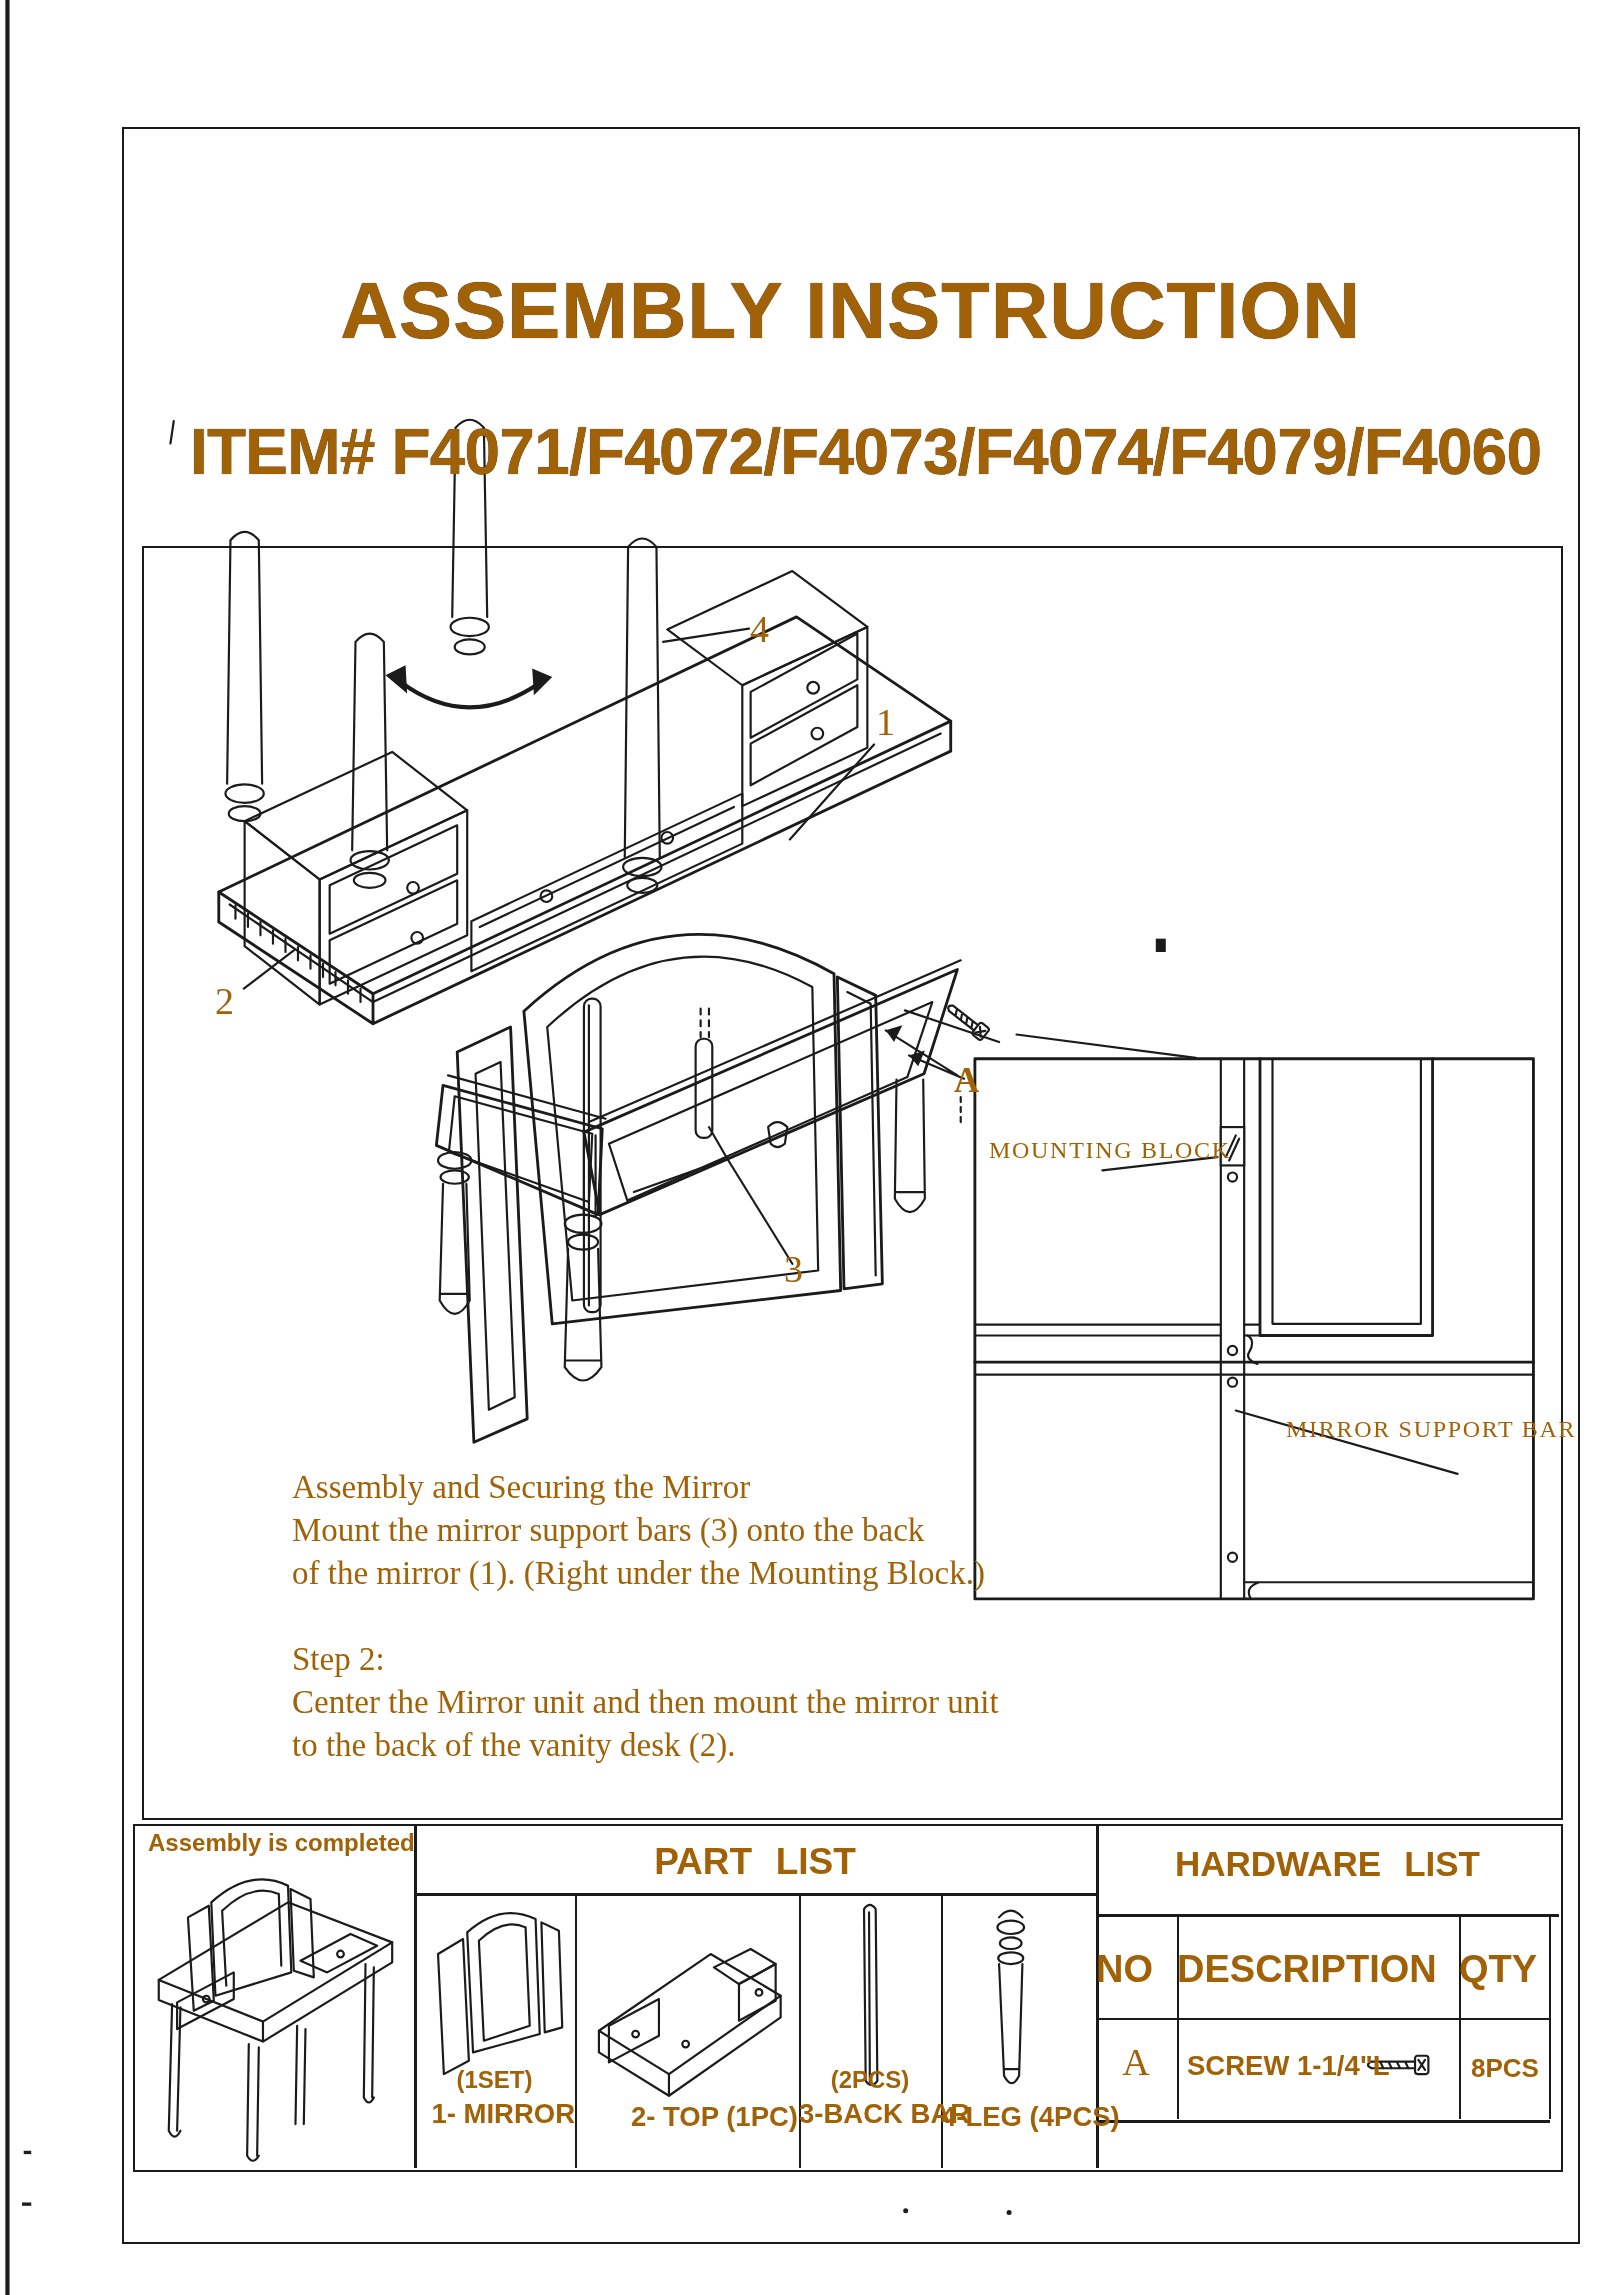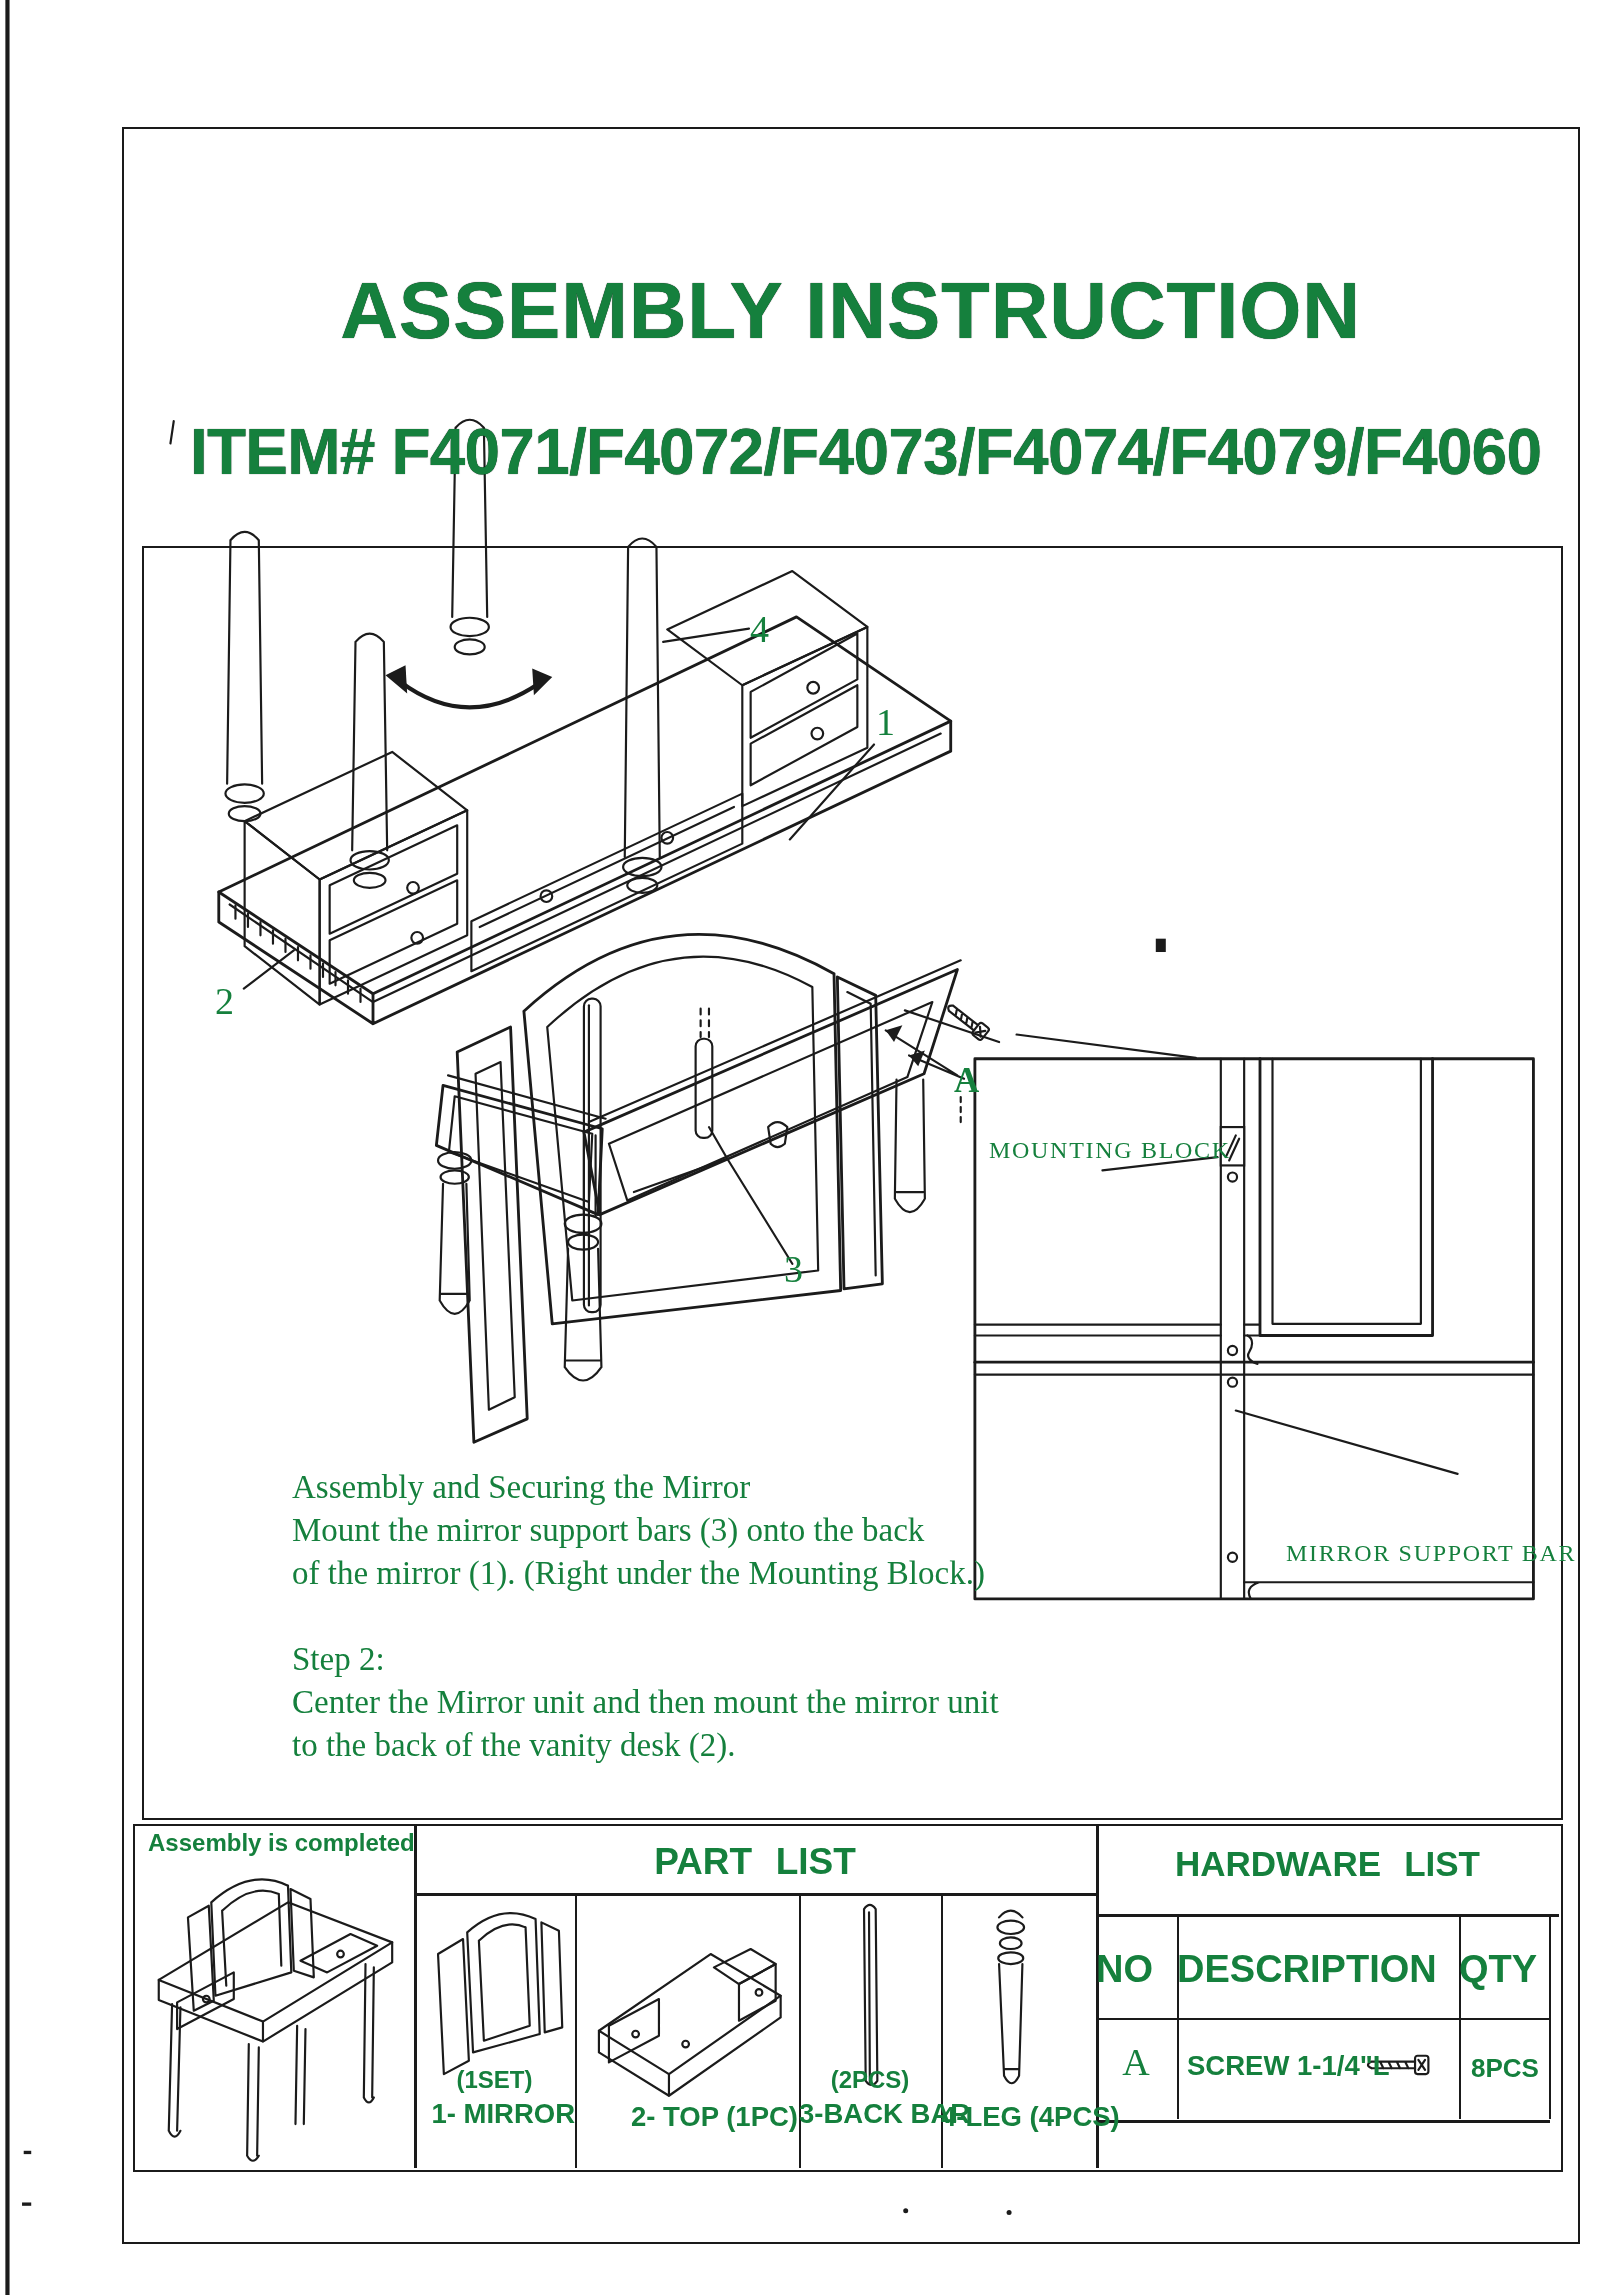--- a/index.html
+++ b/index.html
@@ -1,17 +1,17 @@
 <!DOCTYPE html>
 <html style="font-size:13.3px"><head>
 <meta charset="utf-8">
 <style>
   html,body{margin:0;padding:0;background:#9a9a9a;}
   .page{position:relative;width:1623px;height:2295px;background:#ffffff;overflow:hidden;
-        font-family:"Liberation Serif",serif;color:#15803d;}
+        font-family:"Liberation Serif",serif;color:#a16207;}
   .abs{position:absolute;}
   .ink{background:#1a1a1a;}
   
   .outer-border{left:122px;top:127px;width:1454px;height:2113px;border:2.5px solid #1a1a1a;}
   .main-box{left:142px;top:546px;width:1417px;height:1270px;border:2.5px solid #1b1b1b;}
   .section-box{left:133px;top:1824px;width:1426px;height:344px;border:2.5px solid #1b1b1b;}
   
   .sans{font-family:"Liberation Sans",sans-serif;font-weight:bold;}
   .serif{font-family:"Liberation Serif",serif;}
   .title{left:225px;top:265px;width:1251px;text-align:center;font-size:80px;letter-spacing:0.8px;
@@ -279,21 +279,21 @@
     <div>to the back of the vanity desk (2).</div>
   </div>
 
   <div class="abs serif callout" style="left:876px;top:700px;">1</div>
   <div class="abs serif callout" style="left:215px;top:979px;">2</div>
   <div class="abs serif callout" style="left:784px;top:1247px;">3</div>
   <div class="abs serif callout" style="left:750px;top:607px;">4</div>
   <div class="abs serif callout-a" style="left:954px;top:1061px;">A</div>
 
   <div class="abs serif dlabel" style="left:989px;top:1137px;">MOUNTING BLOCK</div>
-  <div class="abs serif dlabel" style="left:1286px;top:1540px;">MIRROR SUPPORT BAR</div>
+  <div class="abs serif dlabel" style="left:1286px;top:1416px;">MIRROR SUPPORT BAR</div>
 
   <div class="abs sans completed-label">Assembly is completed</div>
   <div class="abs sans list-title" style="left:414px;top:1841px;width:682px;">PART LIST</div>
   <div class="abs sans list-title" style="left:1096px;top:1844px;width:463px;font-size:35px;">HARDWARE LIST</div>
 
   <div class="abs sans pqty" style="left:414px;top:2066px;width:161px;">(1SET)</div>
   <div class="abs sans plabel" style="left:414px;top:2098px;width:161px;">1- MIRROR</div>
   <div class="abs sans plabel" style="left:575px;top:2101px;width:223px;">2- TOP (1PC)</div>
   <div class="abs sans pqty" style="left:799px;top:2066px;width:142px;">(2PCS)</div>
   <div class="abs sans plabel" style="left:799px;top:2098px;width:143px;">3-BACK BAR</div>

